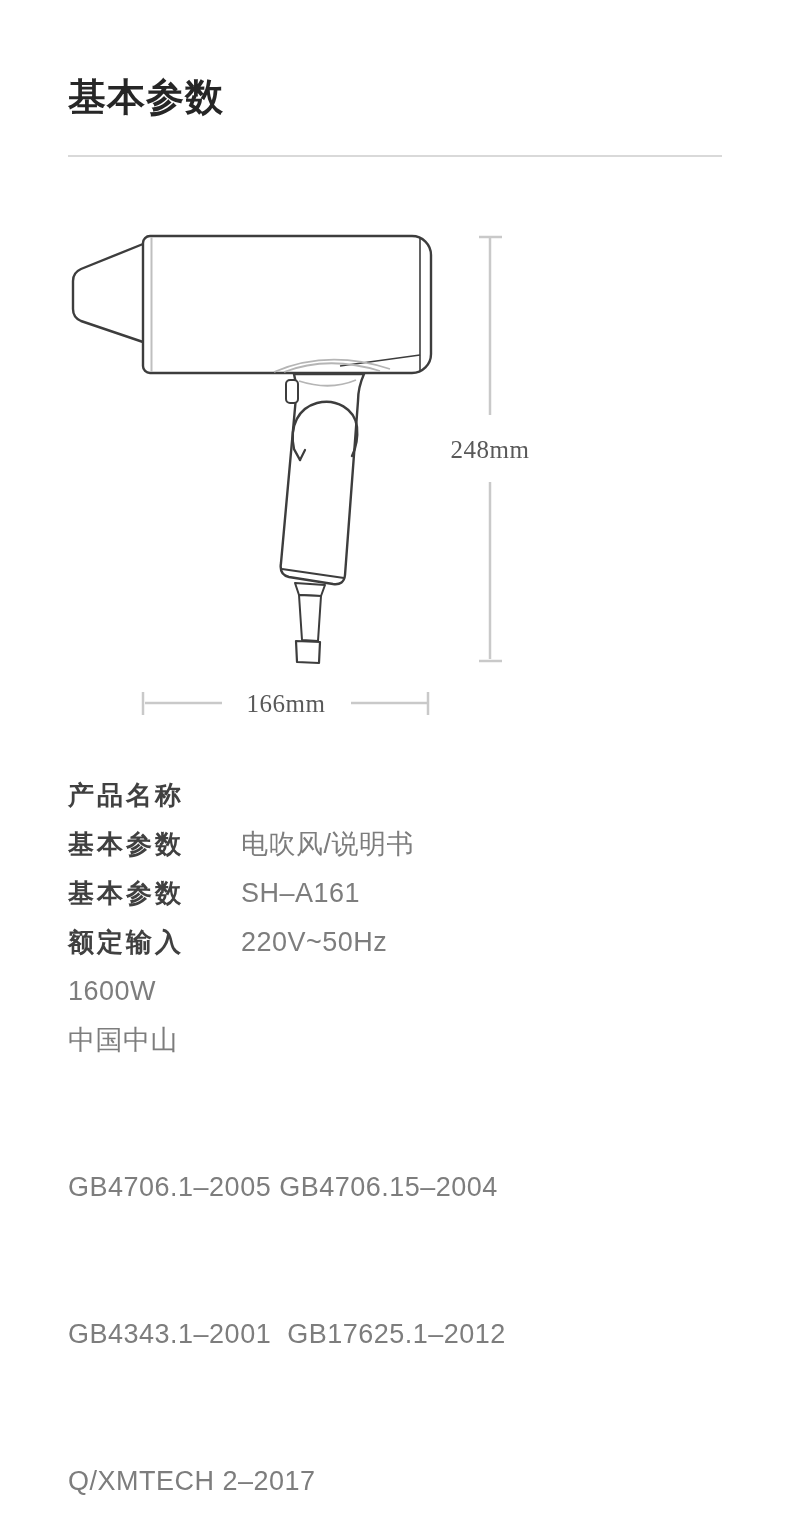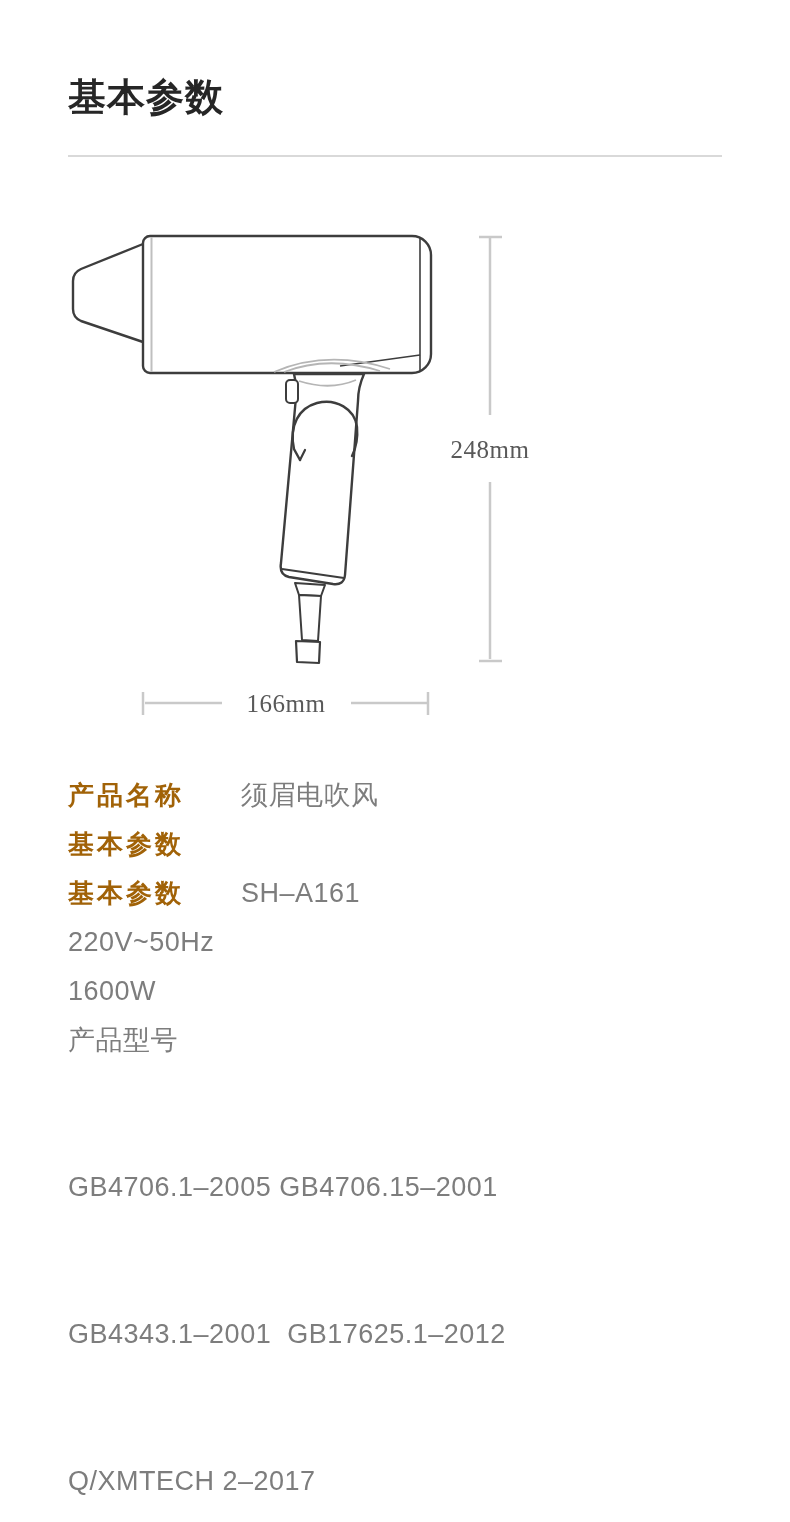--- a/index.html
+++ b/index.html
@@ -39,21 +39,21 @@
   
   .specs { margin-top: 46px; padding: 0 68px 60px 68px; }
   .spec-row { display: flex; align-items: flex-start; }
   .spec-label {
     width: 113px;
     min-width: 113px;
     margin-right: 60px;
     font-size: 26px;
     line-height: 49px;
     font-weight: 600;
-    color: #a16207;
+    color: #404040;
     text-align: justify;
     text-align-last: justify;
   }
   .spec-value {
     font-size: 27px;
     line-height: 49px;
     font-weight: 400;
     color: #7d7d7d;
     letter-spacing: 0.5px;
     white-space: pre-wrap;
@@ -112,46 +112,47 @@
         <line x1="351" y1="478" x2="427" y2="478" stroke="#c9c9c9" stroke-width="2.5"></line>
         <line x1="428" y1="467" x2="428" y2="490" stroke="#c9c9c9" stroke-width="2.5"></line>
       </g>
     </svg>
   </div>
 
   <div class="specs">
 
     <div class="spec-row">
       <div class="spec-label">产品名称</div>
-      <div class="spec-value">须眉电吹风</div>
     </div>
 
     <div class="spec-row">
       <div class="spec-label">基本参数</div>
+      <div class="spec-value">电吹风/说明书</div>
     </div>
 
     <div class="spec-row">
       <div class="spec-label">基本参数</div>
       <div class="spec-value">SH–A161</div>
     </div>
 
     <div class="spec-row">
+      <div class="spec-label">额定输入</div>
       <div class="spec-value">220V~50Hz</div>
     </div>
 
     <div class="spec-row">
       <div class="spec-value">1600W</div>
     </div>
 
     <div class="spec-row">
-      <div class="spec-value">产品型号</div>
+      <div class="spec-value">中国中山</div>
     </div>
 
     <div class="spec-row">
       <div class="spec-value">
-        <span class="value-line">GB4706.1–2005 GB4706.15–2001</span>
+        <span class="value-line">GB4706.1–2005 GB4706.15–2004</span>
         <span class="value-line">GB4343.1–2001  GB17625.1–2012</span>
         <span class="value-line">Q/XMTECH 2–2017</span>
       </div>
     </div>
 
   </div>
 </div>
 
 </body></html>

